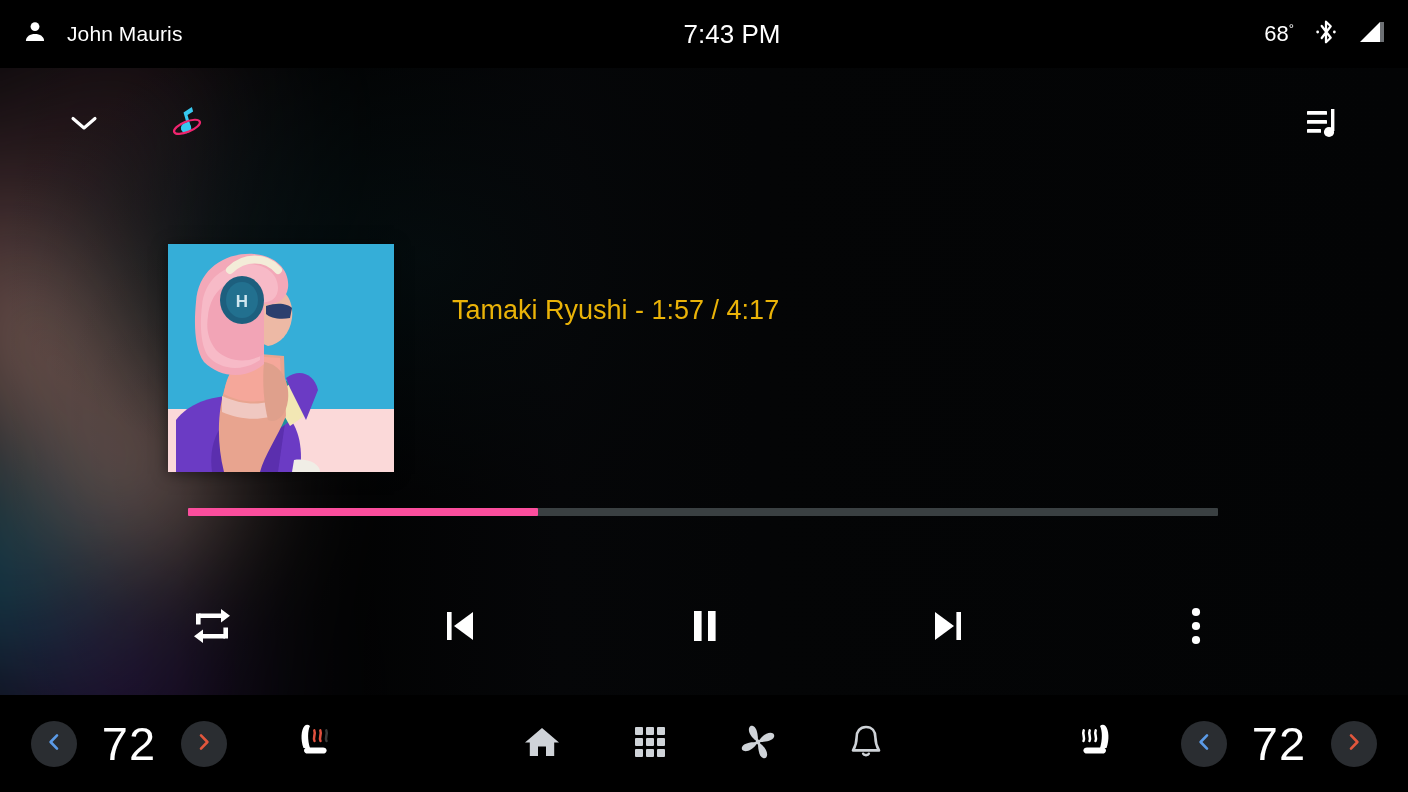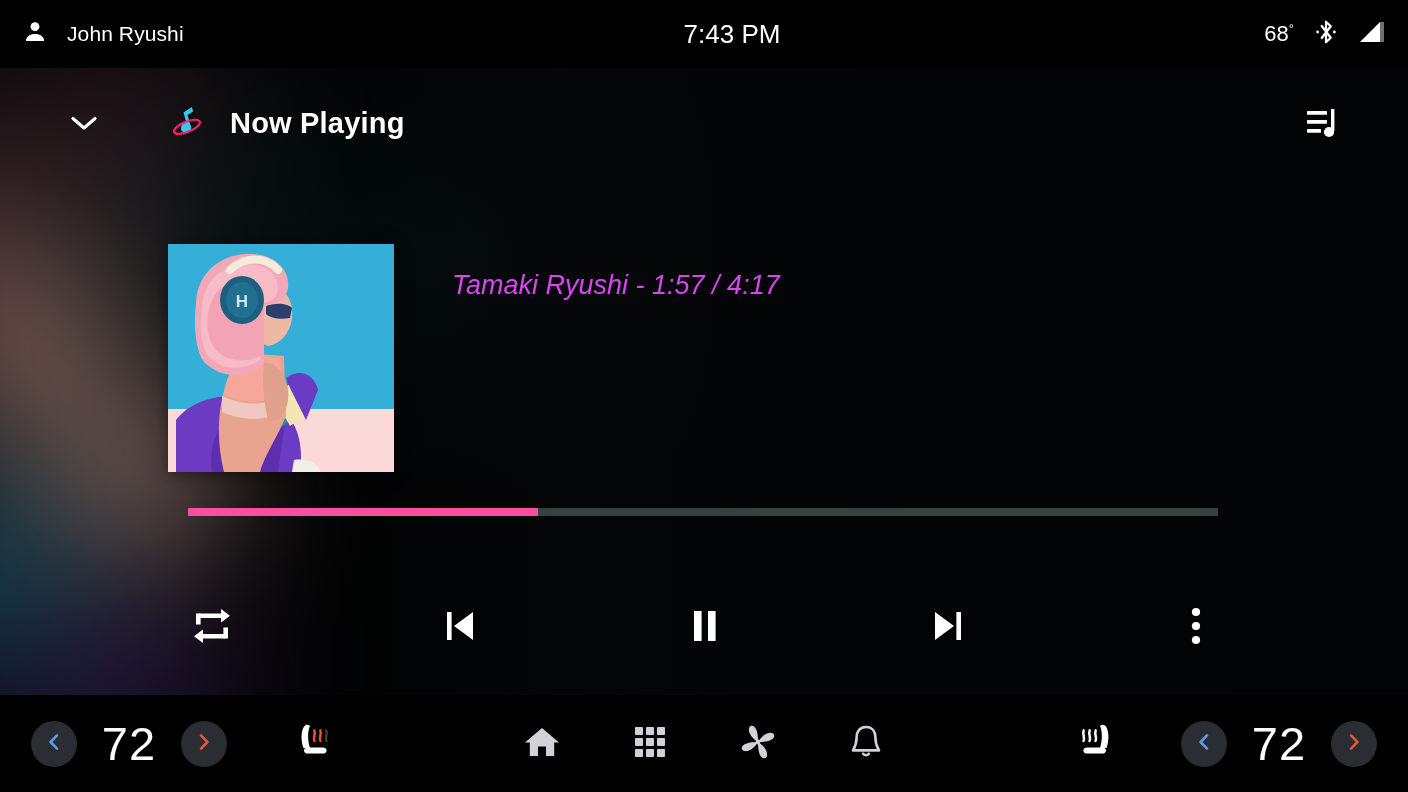--- a/index.html
+++ b/index.html
@@ -59,21 +59,21 @@
   .queue-btn{ margin-left:auto; margin-right:60px; width:48px; height:44px;
               display:flex; align-items:center; justify-content:center; }
 
   
   .track-row{ position:absolute; top:176px; left:168px; display:flex; z-index:6; }
   .album-art{ width:226px; height:228px; position:relative; overflow:hidden; flex:none;
               box-shadow:0 2px 14px rgba(0,0,0,.5); }
   .track-meta{ margin-left:58px; padding-top:26px; }
   .tk-title{ font-size:41px; font-weight:400; color:#fff; letter-spacing:.2px; }
   .tk-album{ margin-top:24px; font-size:28px; color:#b6b9bb; }
-  .tk-artist{ font-size:27px; color:#d946ef;font-style:italic; }
+  .tk-artist{ margin-top:25px; font-size:27px; color:#eab308; }
 
   
   .progress-wrap{ position:absolute; top:440px; left:188px; width:1030px; height:8px; z-index:6; }
   .progress-track{ position:absolute; inset:0; background:#3a4042; border-radius:1px; }
   .progress-fill{ position:absolute; top:0; left:0; height:8px; background:#fb4e9d; border-radius:1px; }
 
   
   .controls{ position:absolute; top:518px; left:0; width:1408px; height:80px;
              display:flex; align-items:center; z-index:6; }
   .ctrl{ display:flex; align-items:center; justify-content:center; height:60px; }
@@ -107,21 +107,21 @@
 <div id="screen">
 
   <div class="statusbar">
     <div class="sb-left">
       <span>
         <svg width="26" height="26" viewBox="0 0 24 24" fill="#ffffff">
           <circle cx="12" cy="7" r="4.1"></circle>
           <path d="M3.6 20.4c0-4.2 3.8-6.6 8.4-6.6s8.4 2.4 8.4 6.6z"></path>
         </svg>
       </span>
-      <span class="sb-user-name">John Ryushi</span>
+      <span class="sb-user-name">John Mauris</span>
     </div>
 
     <div class="sb-center">7:43 PM</div>
 
     <div class="sb-right">
       <span class="sb-temp"><span>68</span><sup>°</sup></span>
       <span>
         <svg width="26" height="30" viewBox="0 0 24 28" fill="none" stroke="#ffffff" stroke-width="2.1" stroke-linecap="round" stroke-linejoin="round">
           <path d="M8 8.4 L16.4 19.4 L12 23.6 L12 4.4 L16.4 8.6 L8 19.6"></path>
           <circle cx="4.2" cy="14" r="1.3" fill="#fff" stroke="none"></circle>
@@ -152,21 +152,20 @@
       <div class="app-icon">
         <svg width="44" height="44" viewBox="0 0 44 44">
           <g transform="rotate(-16 22 22)">
             <path d="M21.5 10.5 L31.5 7.4 L31.5 12.1 L24.8 14.2 L24.8 27.3 L21.5 27.3 Z" fill="#37c8f0"></path>
             <circle cx="19.6" cy="26.8" r="5.4" fill="#37c8f0"></circle>
           </g>
           <ellipse cx="22" cy="26" rx="14.5" ry="5.4" fill="none" stroke="#f0256f" stroke-width="2.3" transform="rotate(-22 22 26)"></ellipse>
         </svg>
       </div>
 
-      <div class="np-title">Now Playing</div>
 
       <div class="queue-btn">
         <svg width="38" height="36" viewBox="0 0 38 36" fill="#ffffff">
           <rect x="2" y="6" width="20" height="3.8" rx="0.6"></rect>
           <rect x="2" y="15" width="20" height="3.8" rx="0.6"></rect>
           <rect x="2" y="24" width="14" height="3.8" rx="0.6"></rect>
           <rect x="26" y="4" width="3.4" height="22"></rect>
           <circle cx="24" cy="27" r="5.1"></circle>
         </svg>
       </div>

